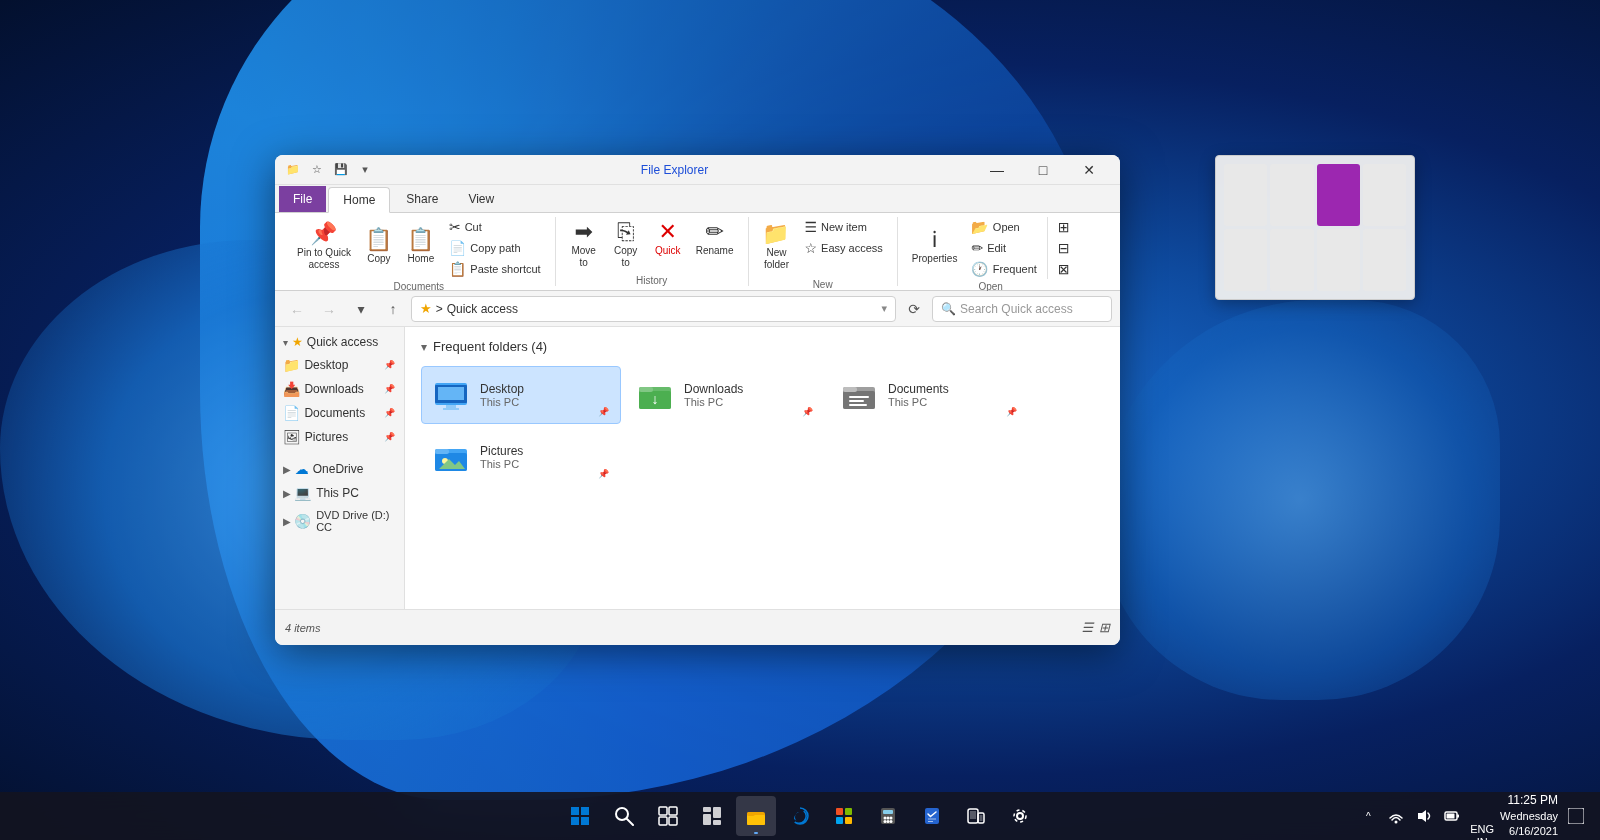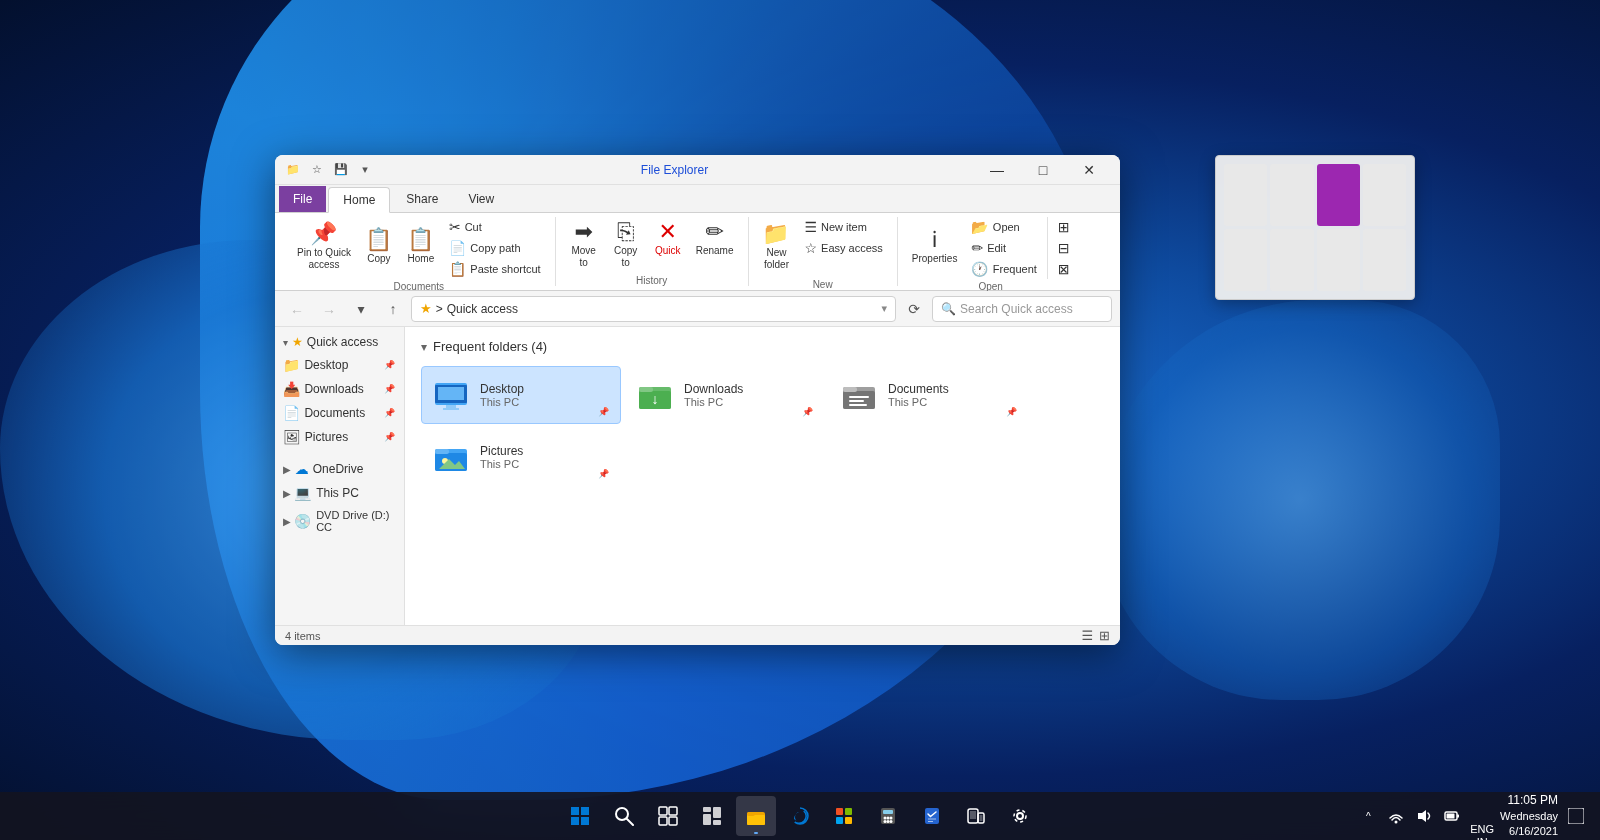--- a/index.html
+++ b/index.html
@@ -447,30 +447,31 @@
       color: #666;
     }
     .folder-pin {
       font-size: 9px;
       color: #888;
       align-self: flex-end;
     }
 
     
     .status-bar {
-      height: 20px;
+      height: 36px;
       background: #f3f3f3;
       border-top: 1px solid #e0e0e0;
       display: flex;
       align-items: center;
       justify-content: space-between;
       padding: 0 10px;
       font-size: 11px;
       color: #555;
       flex-shrink: 0;
+      font-style: italic;
     }
     .status-right {
       display: flex;
       gap: 6px;
       align-items: center;
     }
     .view-btn {
       cursor: pointer;
       color: #555;
       font-size: 13px;
@@ -927,21 +928,21 @@
           <rect x="13" y="6.5" width="2" height="3" fill="white" rx="0.5"></rect>
           <rect x="2.5" y="5.5" width="8" height="5" fill="white" rx="0.5"></rect>
         </svg>
       </div>
     </div>
     <div class="lang-indicator">
       <div>ENG</div>
       <div>IN</div>
     </div>
     <div class="taskbar-time">
-      <div class="time">11:05 PM</div>
+      <div class="time">11:25 PM</div>
       <div class="date">Wednesday<br>6/16/2021</div>
     </div>
     <div class="tray-icon" style="font-size:14px;">
       <svg width="16" height="16" viewBox="0 0 16 16" fill="none">
         <rect x="0" y="0" width="16" height="16" rx="2" fill="none" stroke="white" stroke-width="1"></rect>
       </svg>
     </div>
   </div>
 </div>
 

